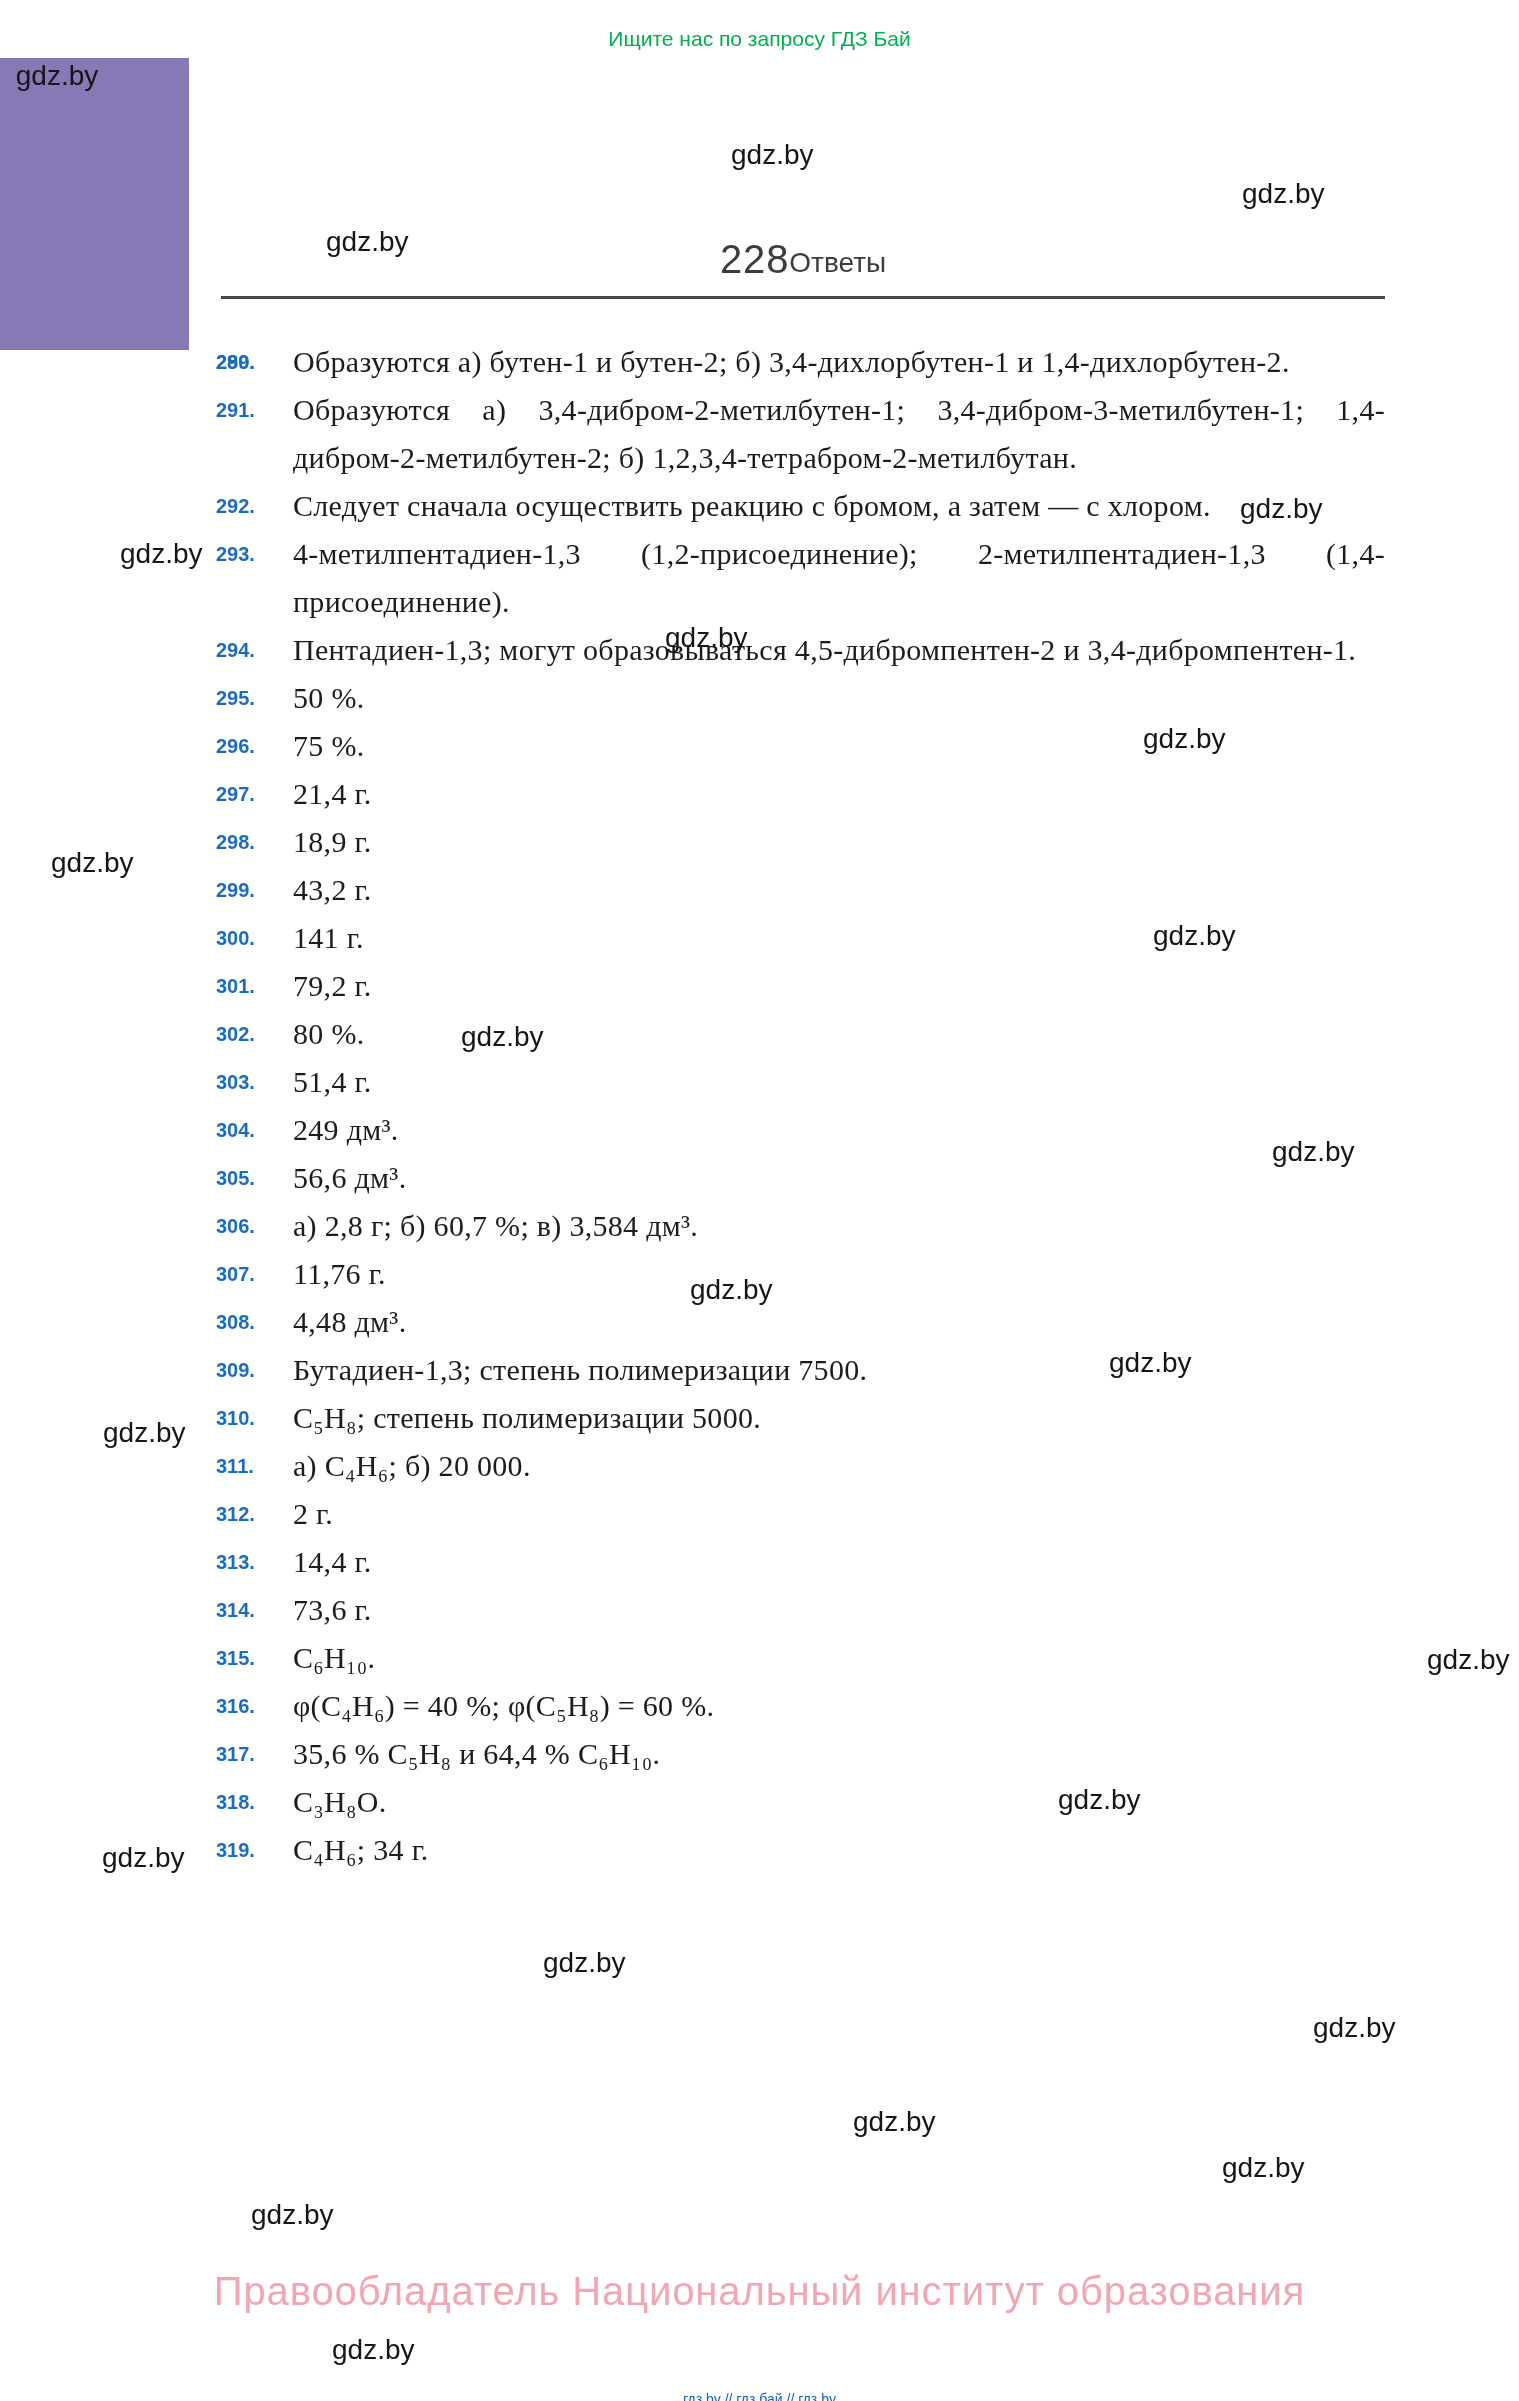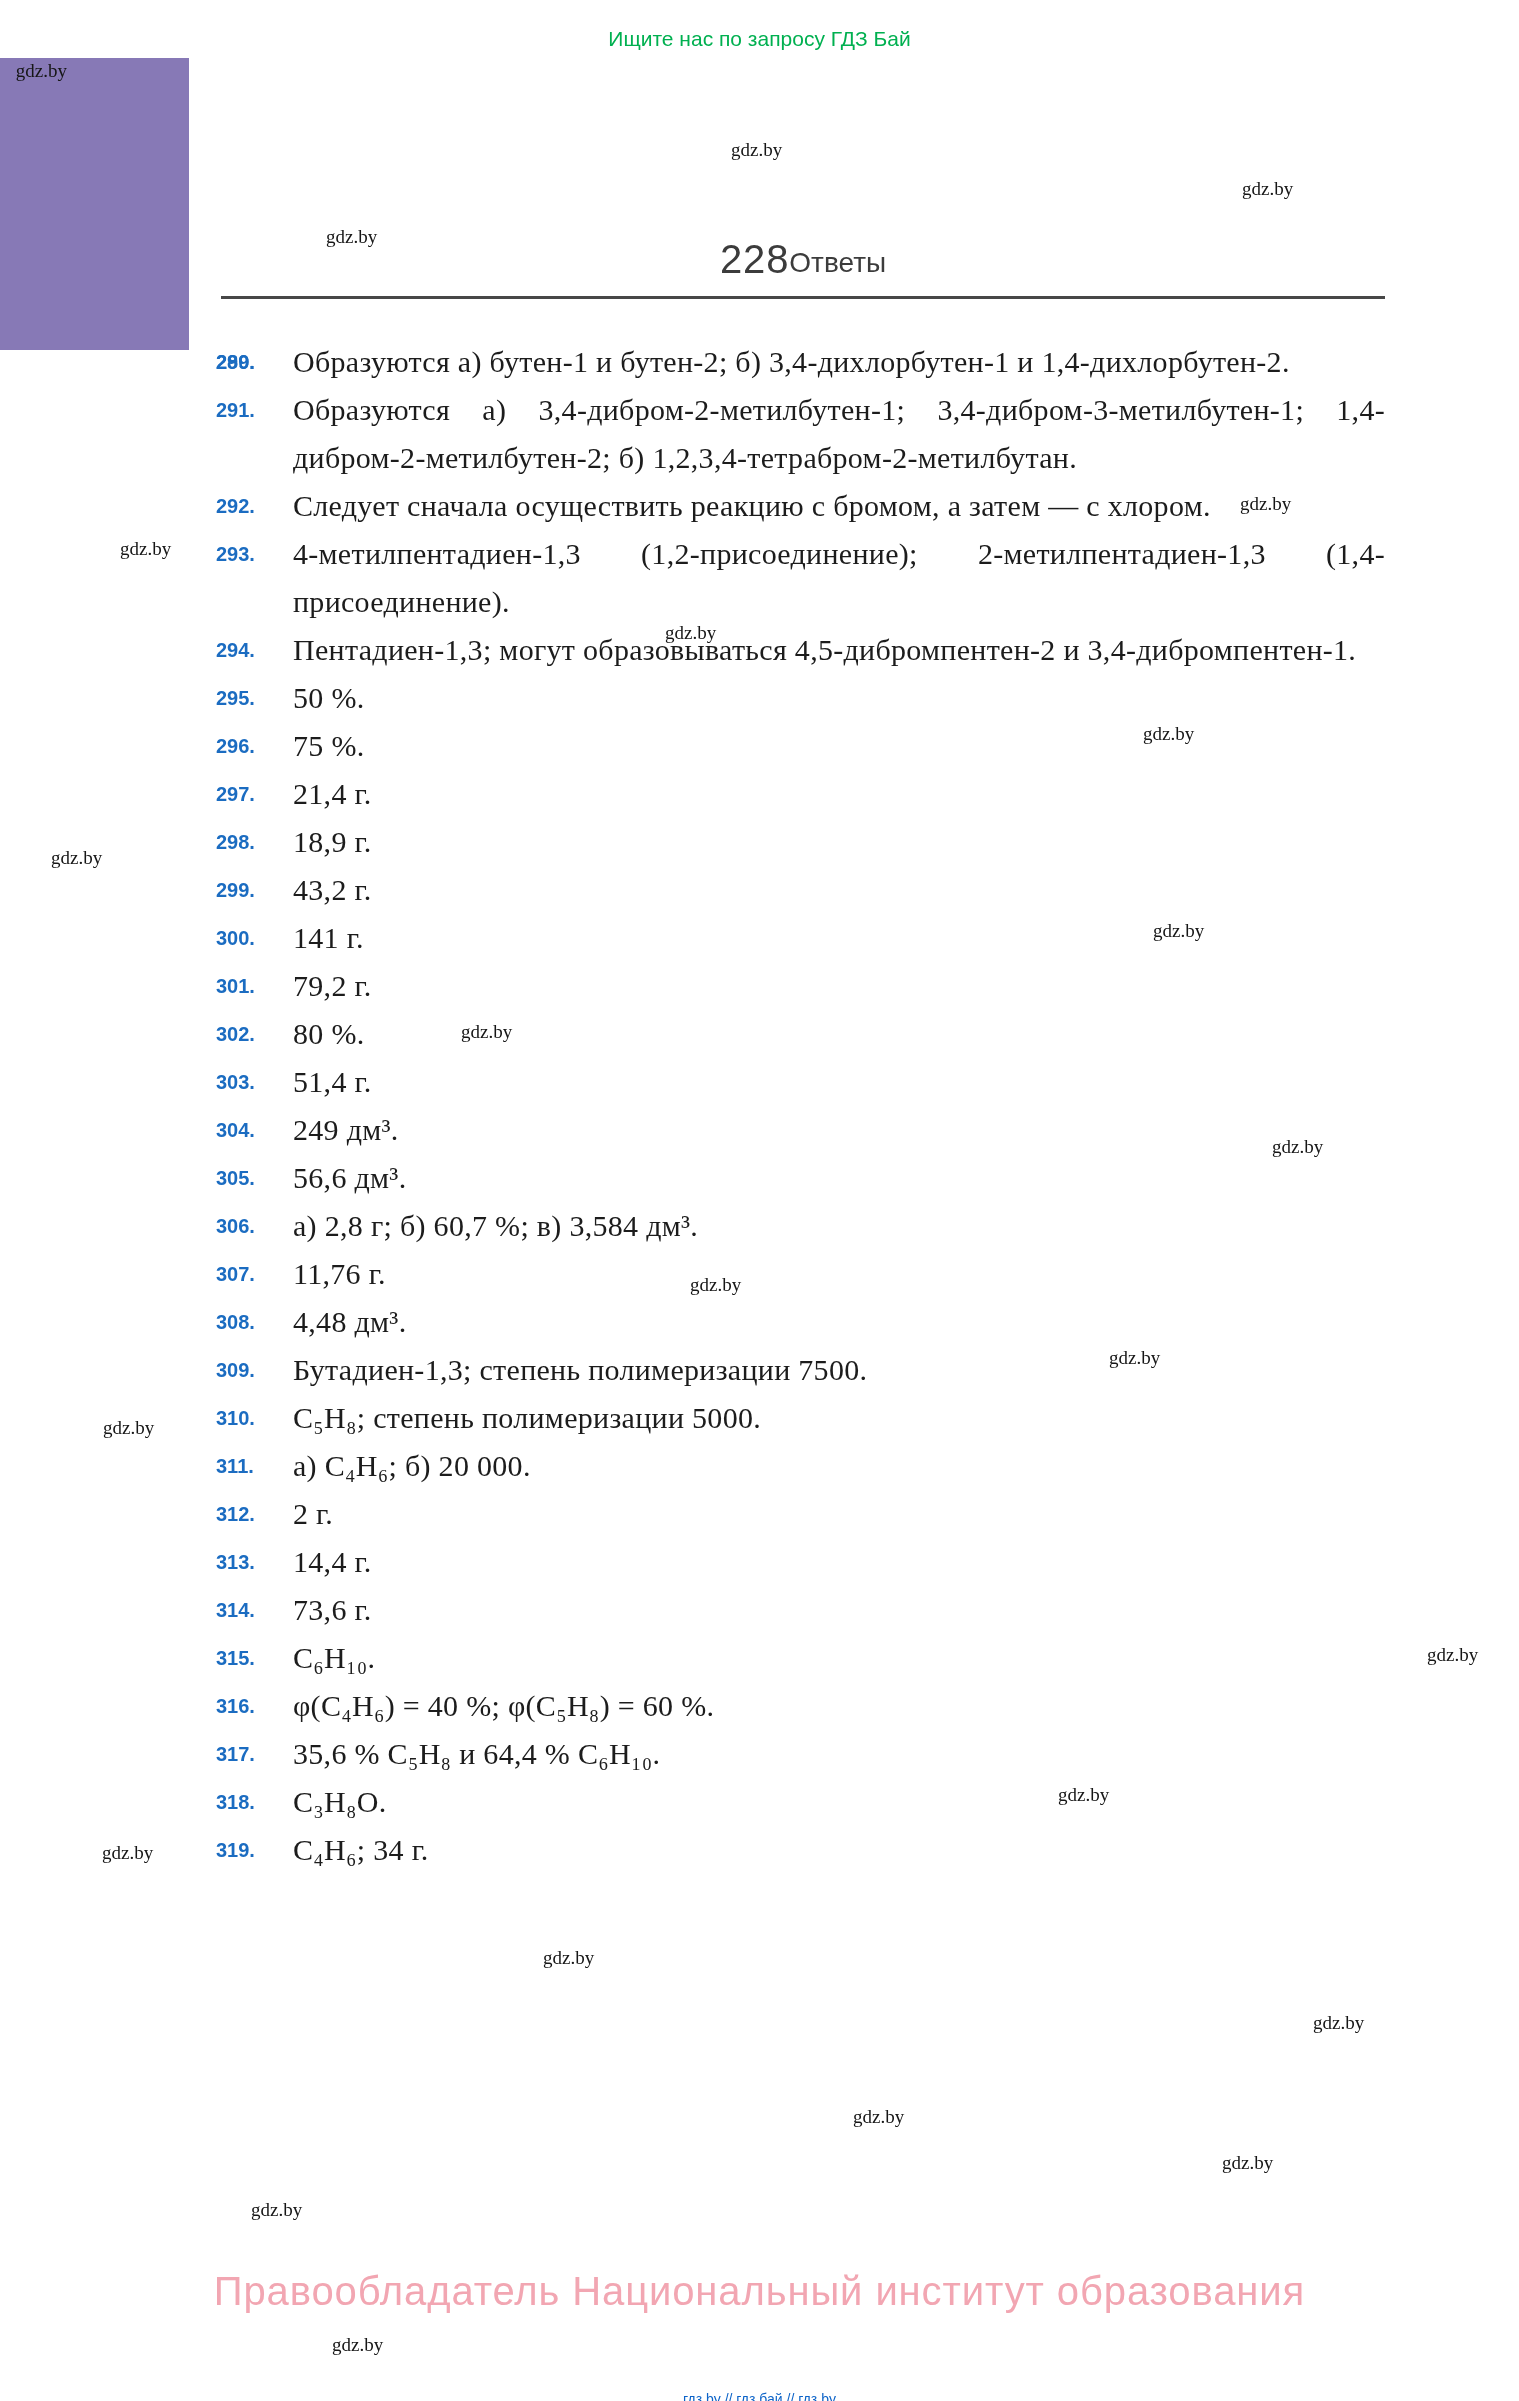--- a/index.html
+++ b/index.html
@@ -86,23 +86,23 @@
   .footer-links {
     position: absolute;
     top: 2375px; left: 0; width: 100%;
     text-align: center;
     font-size: 14px;
     color: #0c63c8;
     cursor: pointer;
   }
   .wm {
     position: absolute;
-    font-size: 19px;
+    font-size: 28px;
     color: #161616;
-    font-family: Liberation Serif, serif;
+    font-family: Liberation Sans, sans-serif;
     white-space: nowrap;
   }
 </style>
 </head>
 <body>
 
 <div class="page">
 
   <div class="top-banner">Ищите нас по запросу ГДЗ Бай</div>
 

